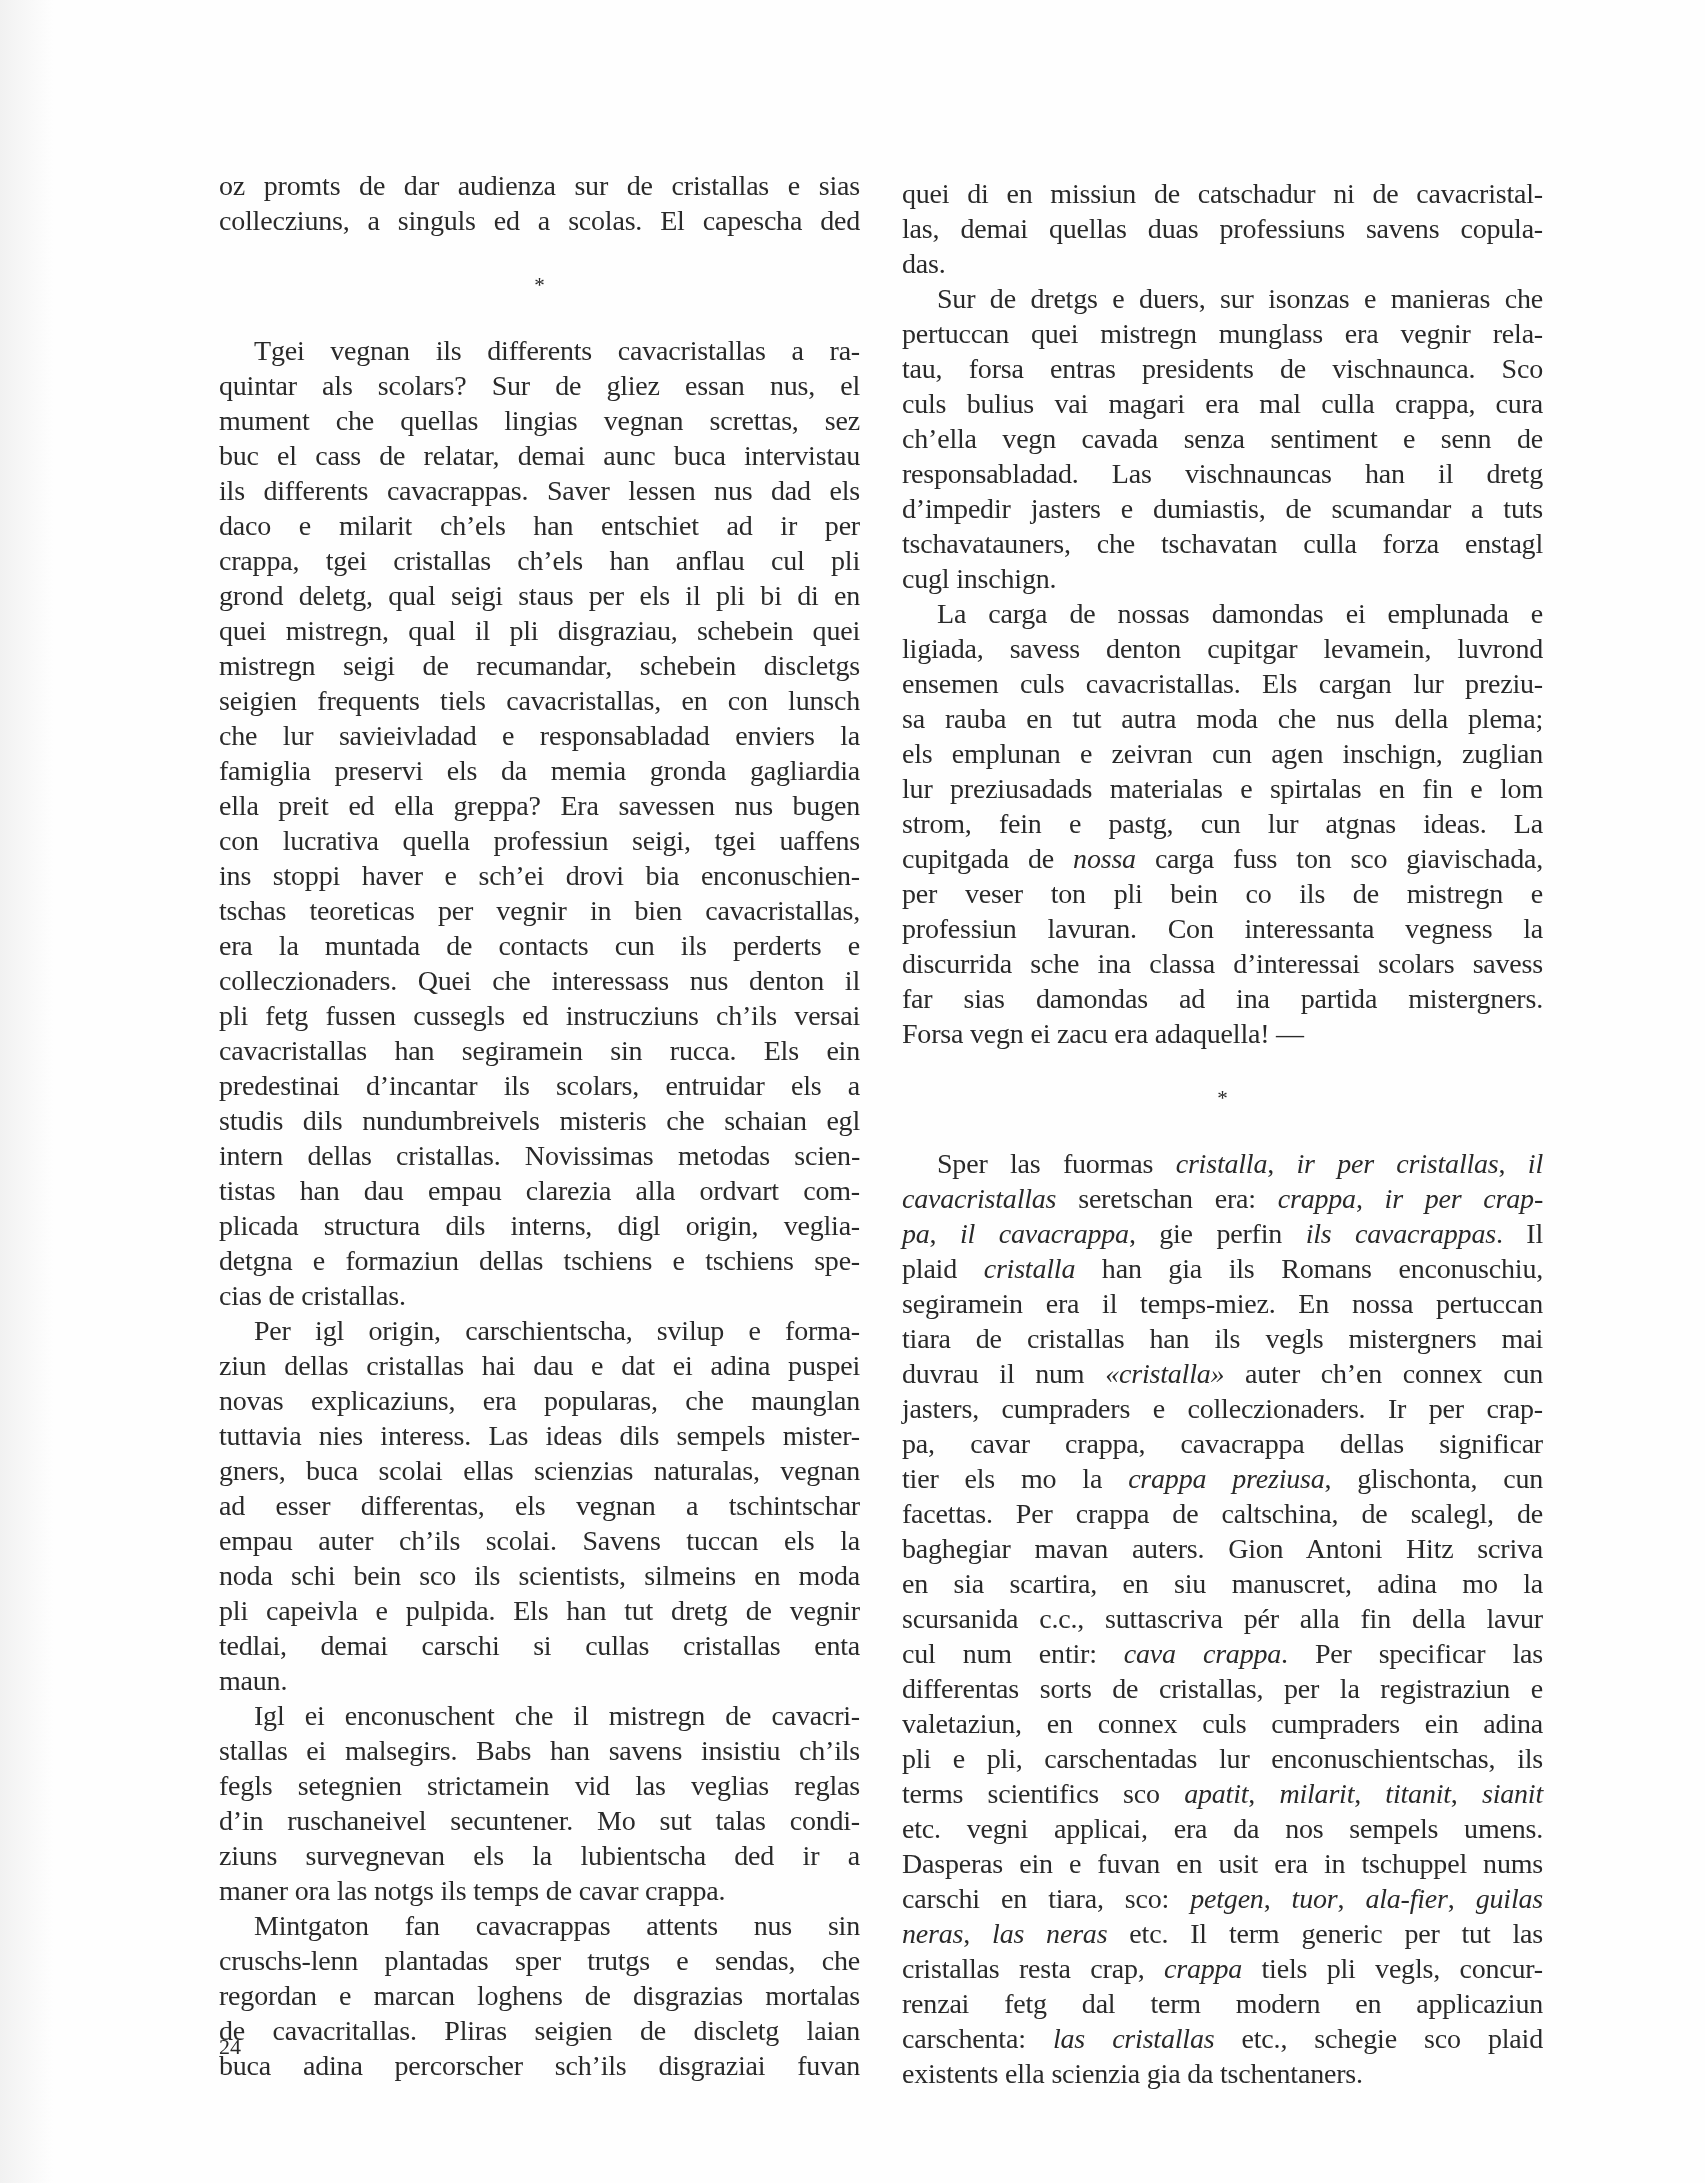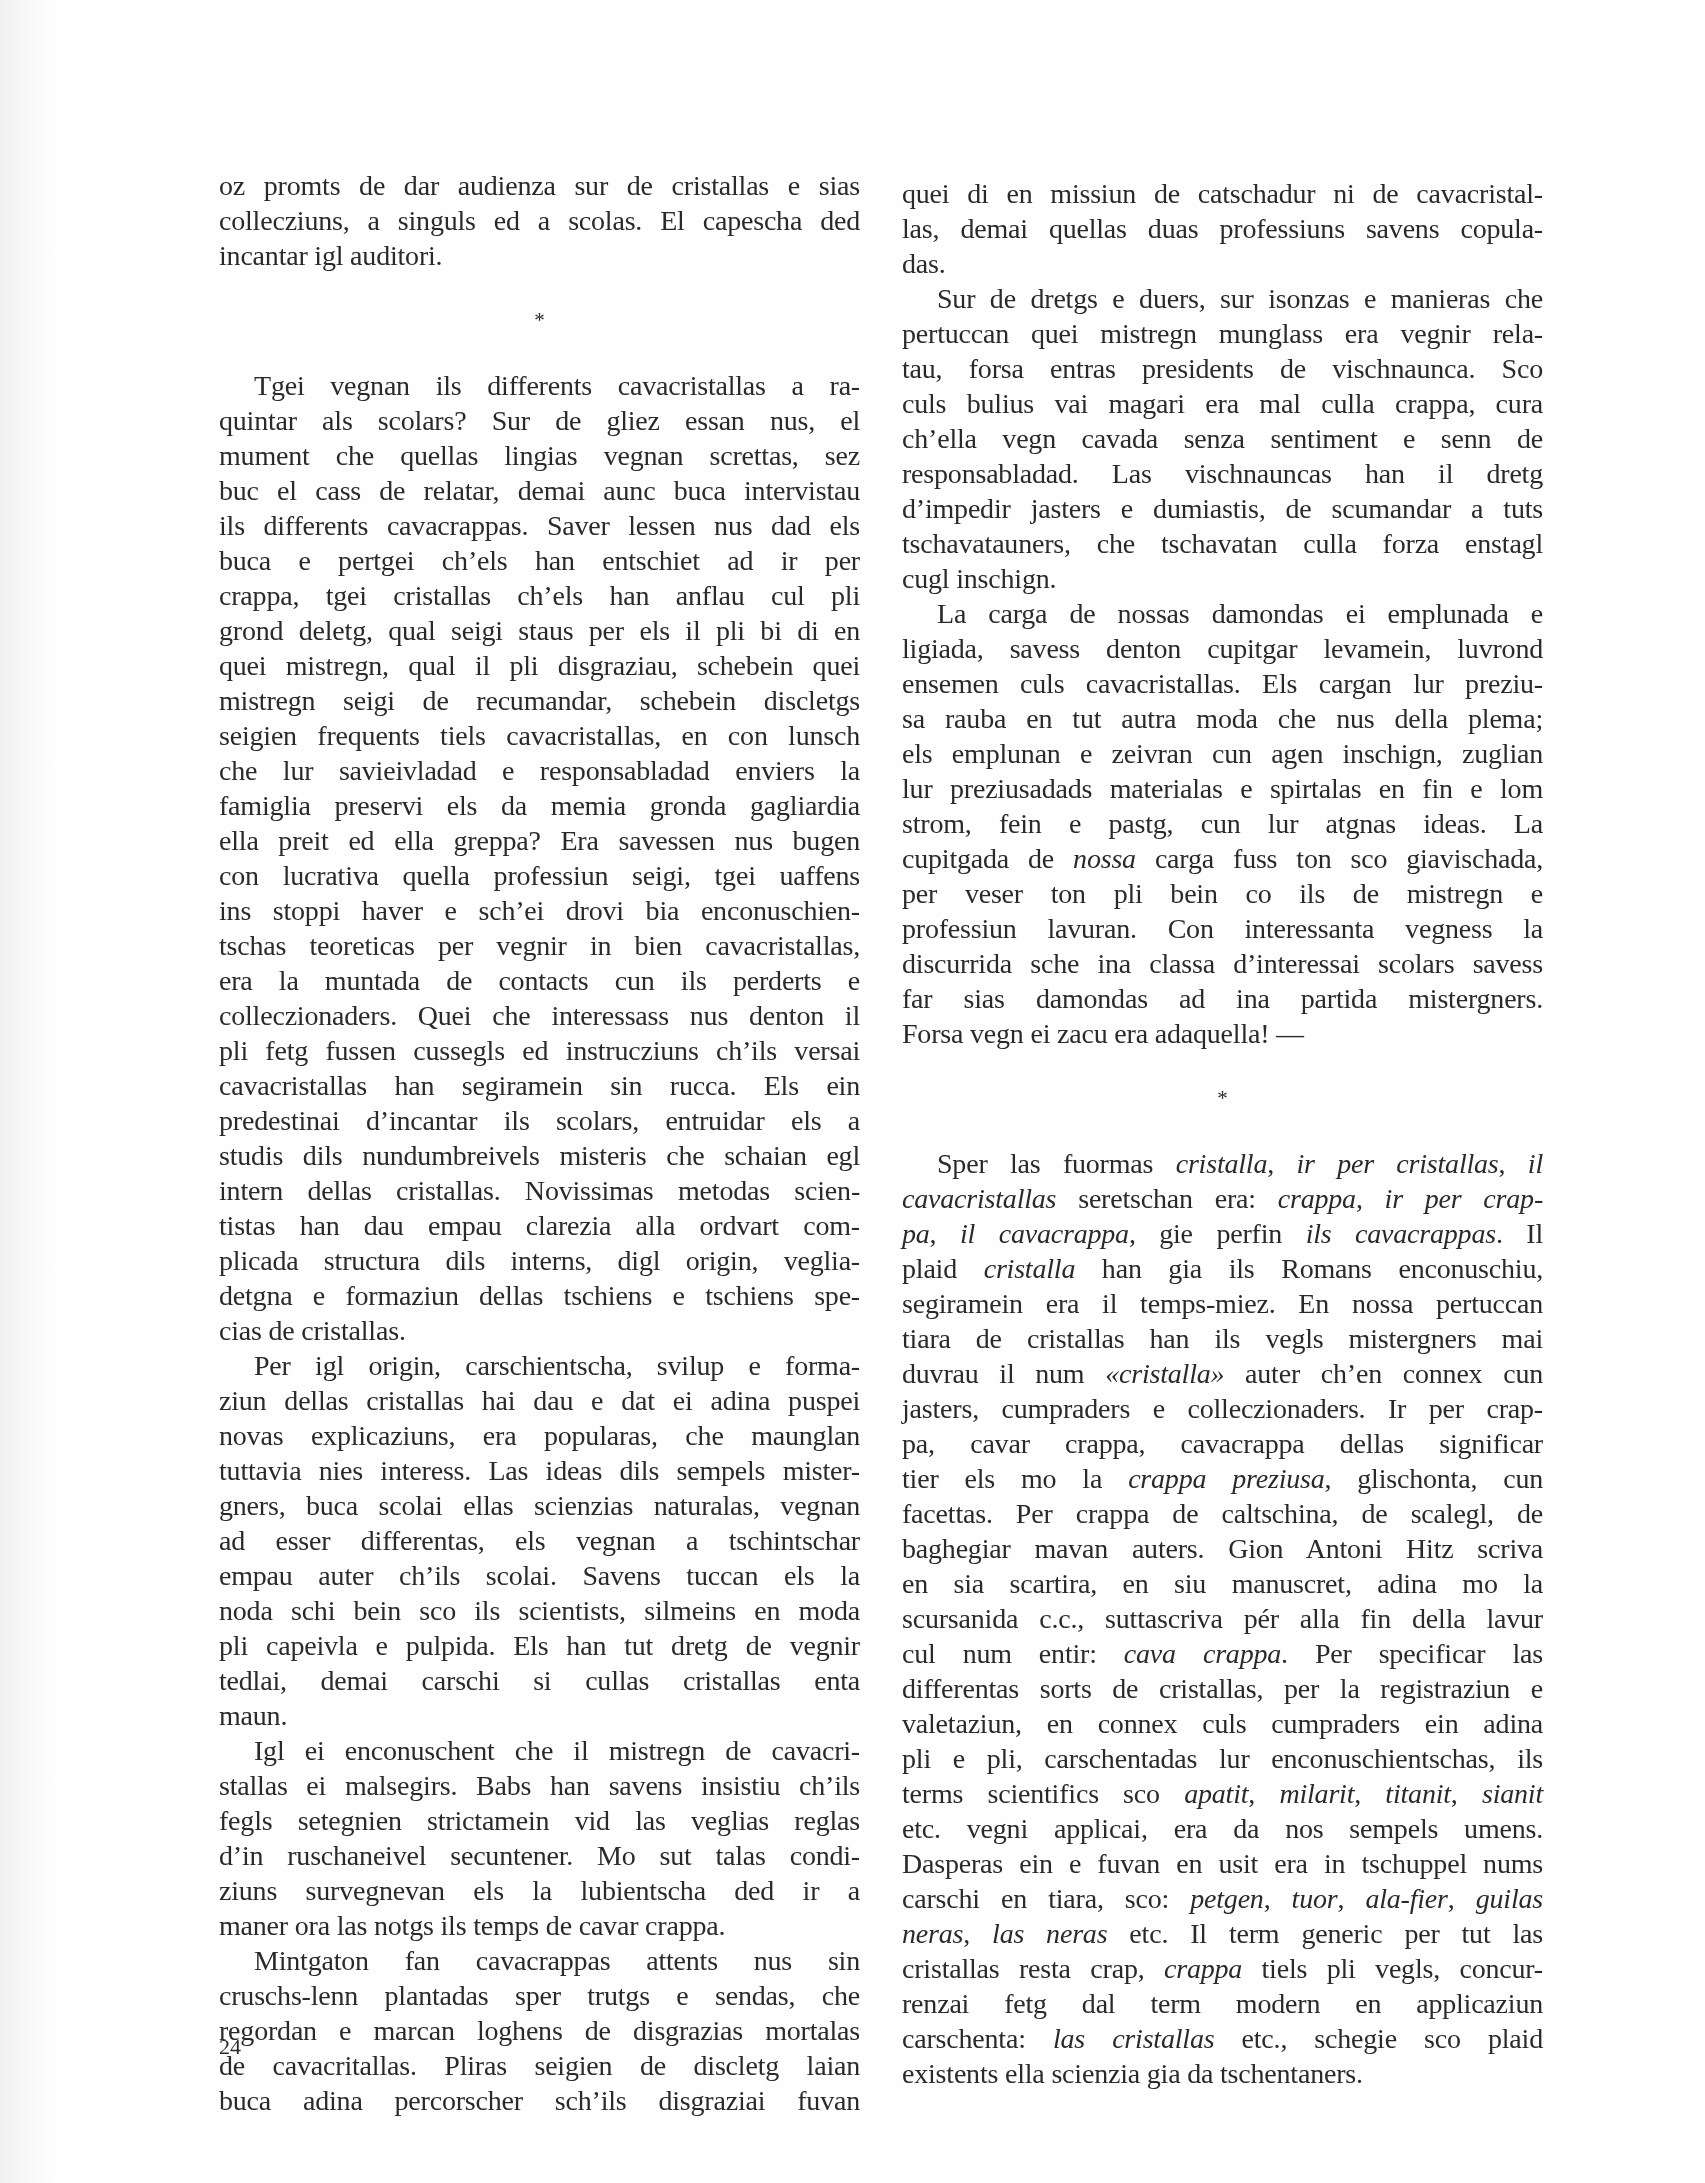--- a/index.html
+++ b/index.html
@@ -37,30 +37,29 @@
   }
 </style>
 </head>
 <body>
 
 <div class="page-scan-shadow"></div>
 
 <div class="column" id="col-left">
     <span class="line">oz promts de dar audienza sur de cristallas e sias</span>
     <span class="line">collecziuns, a singuls ed a scolas. El capescha ded</span>
-    <span class="line last">incantar igl auditori.</span>
     <div class="gap-md"></div>
     <div class="line separator">*</div>
     <div class="gap-md"></div>
     <span class="line indent">Tgei vegnan ils differents cavacristallas a ra-</span>
     <span class="line">quintar als scolars? Sur de gliez essan nus, el</span>
     <span class="line">mument che quellas lingias vegnan screttas, sez</span>
     <span class="line">buc el cass de relatar, demai aunc buca intervistau</span>
     <span class="line">ils differents cavacrappas. Saver lessen nus dad els</span>
-    <span class="line">buca e pertgei ch’els han entschiet ad ir per</span>
+    <span class="line">daco e milarit ch’els han entschiet ad ir per</span>
     <span class="line">crappa, tgei cristallas ch’els han anflau cul pli</span>
     <span class="line">grond deletg, qual seigi staus per els il pli bi di en</span>
     <span class="line">quei mistregn, qual il pli disgraziau, schebein quei</span>
     <span class="line">mistregn seigi de recumandar, schebein discletgs</span>
     <span class="line">seigien frequents tiels cavacristallas, en con lunsch</span>
     <span class="line">che lur savieivladad e responsabladad enviers la</span>
     <span class="line">famiglia preservi els da memia gronda gagliardia</span>
     <span class="line">ella preit ed ella greppa? Era savessen nus bugen</span>
     <span class="line">con lucrativa quella professiun seigi, tgei uaffens</span>
     <span class="line">ins stoppi haver e sch’ei drovi bia enconuschien-</span>

